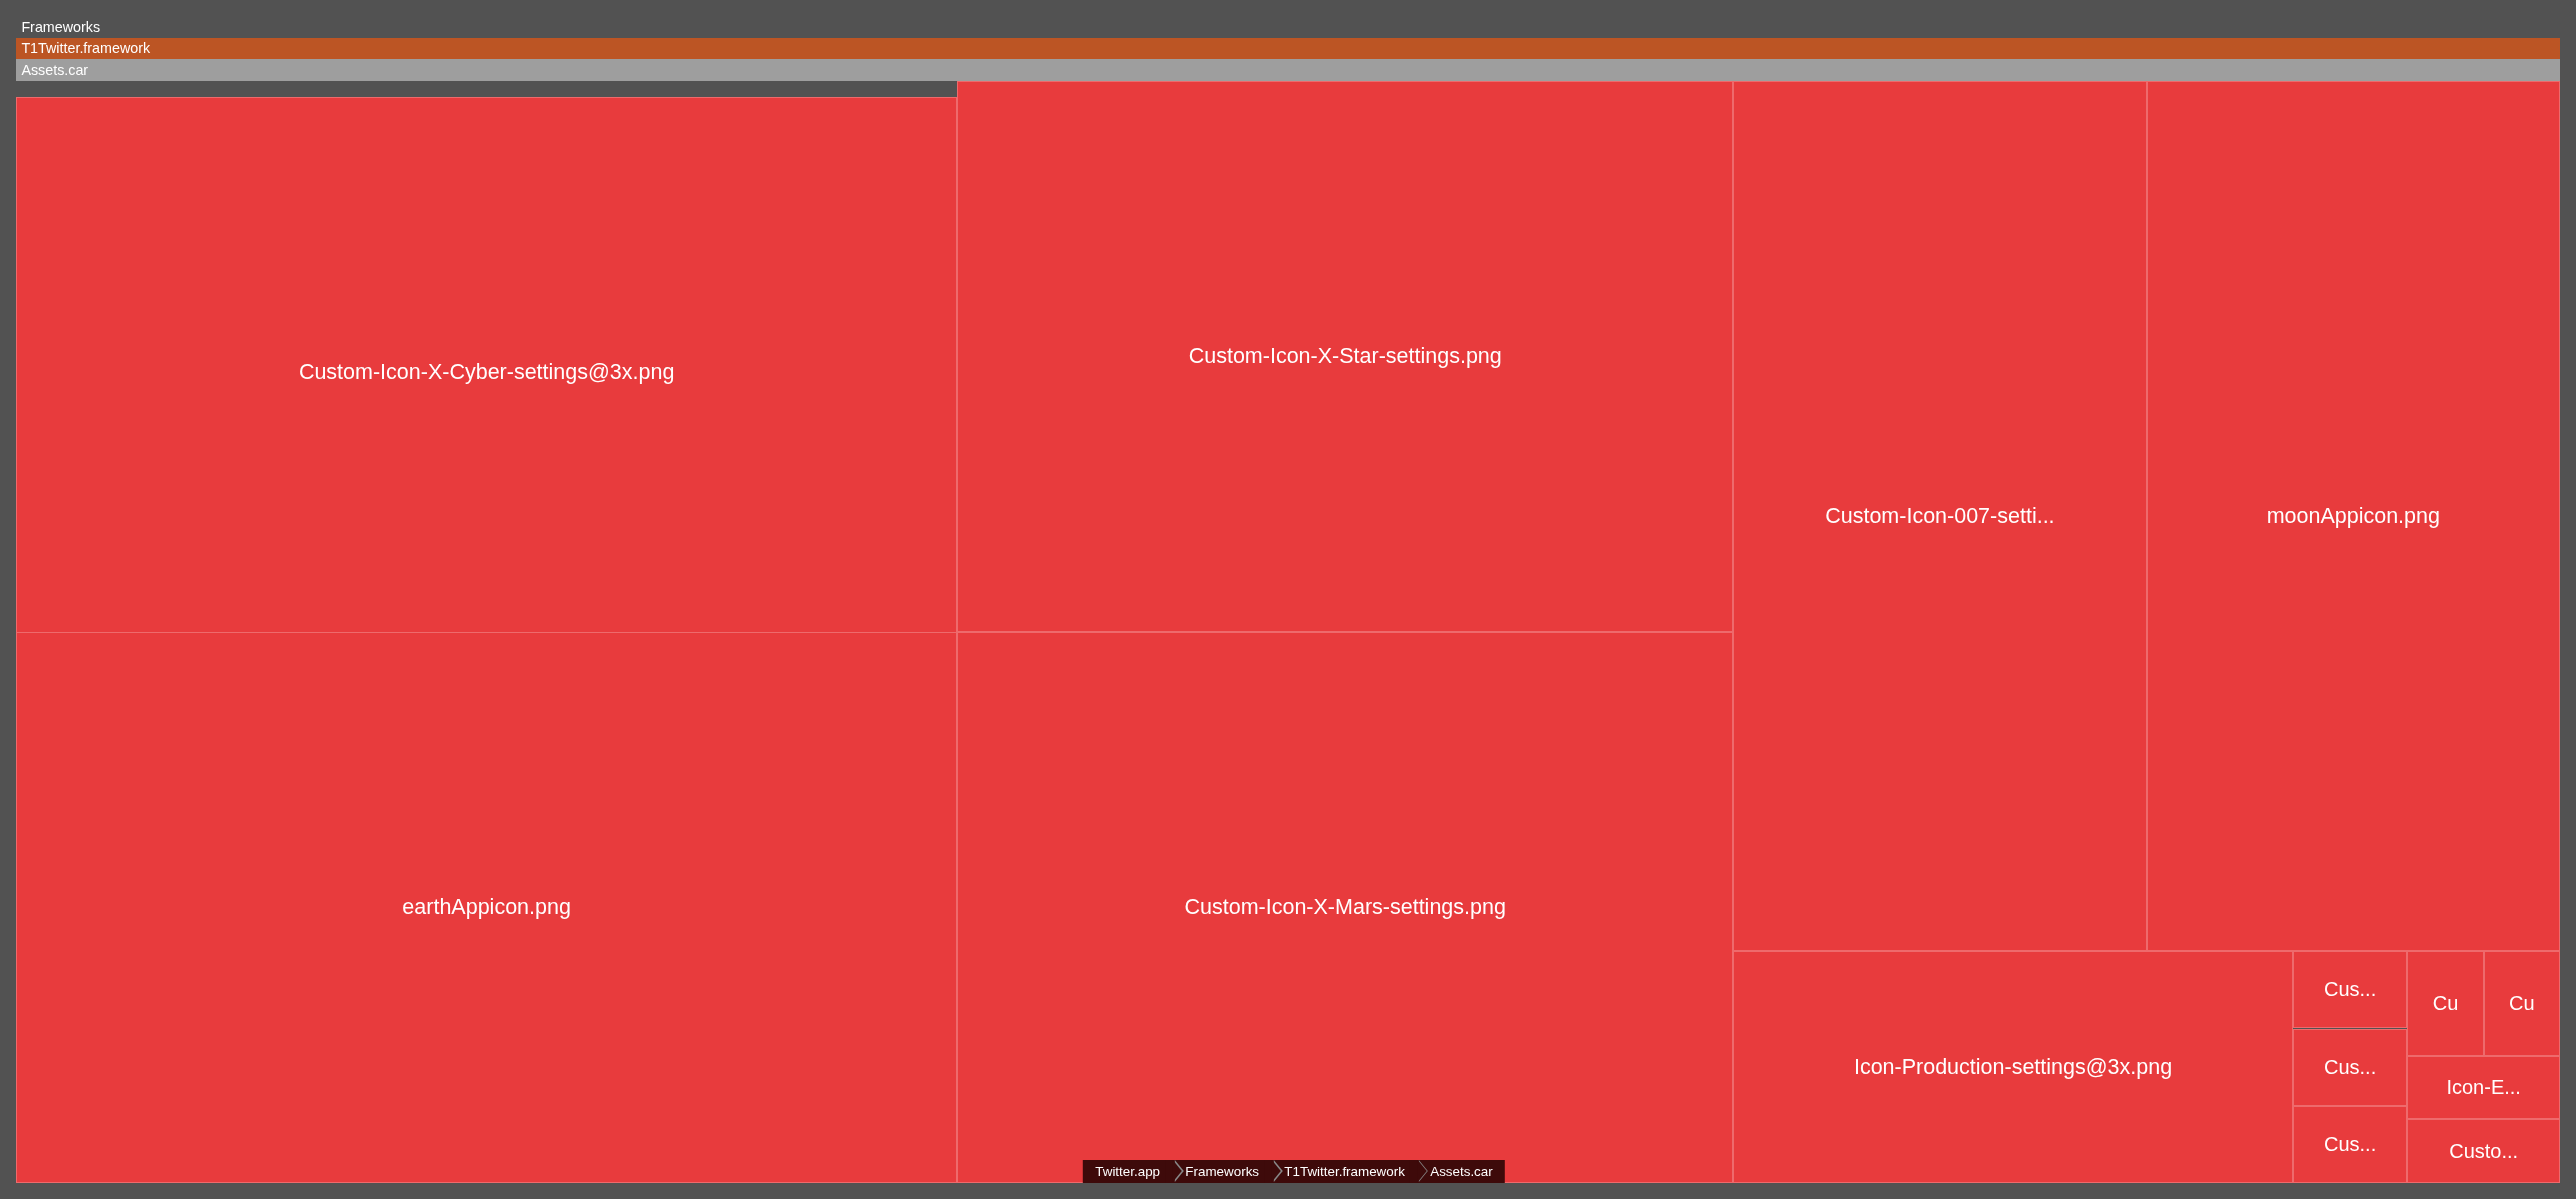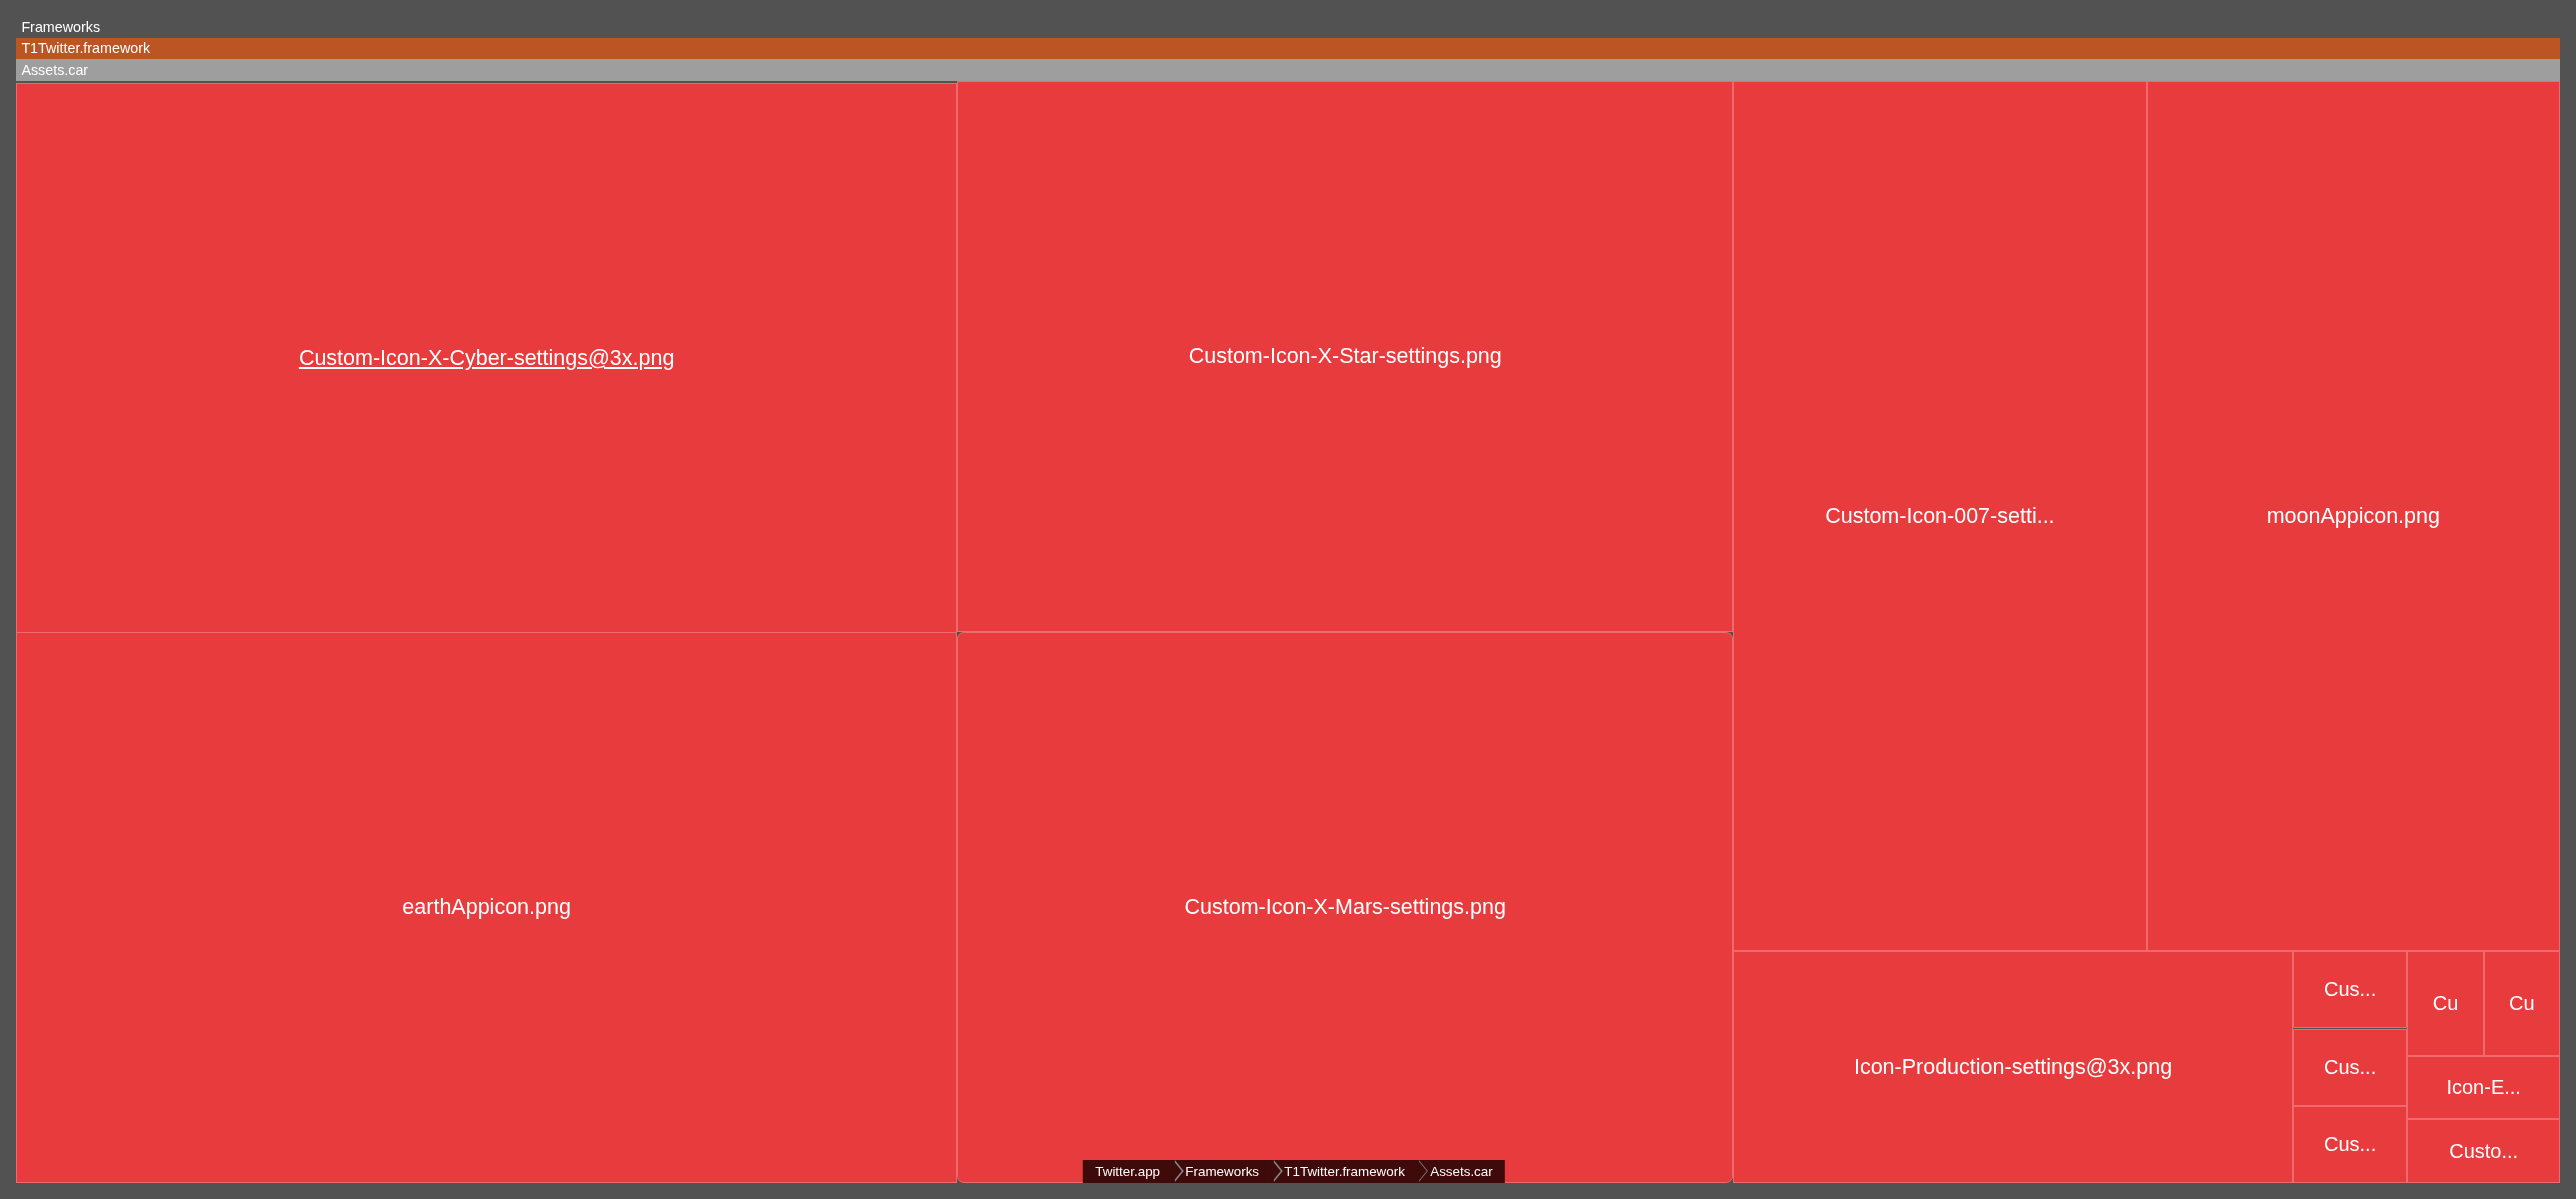--- a/index.html
+++ b/index.html
@@ -94,25 +94,25 @@
 <body>
 
 <div class="outer">
 
   <div class="header-bar bar-frameworks">Frameworks</div>
   <div class="header-bar bar-framework">T1Twitter.framework</div>
   <div class="header-bar bar-assets">Assets.car</div>
 
   <div class="treemap-area">
 
-    <div class="cell" style="left:0;top:2px;width:37%;height:50%;text-decoration:underline;">Custom-Icon-X-Cyber-settings@3x.png</div>
+    <div class="cell" style="left:0;top:16px;width:37%;height:50%;">Custom-Icon-X-Cyber-settings@3x.png</div>
     <div class="cell" style="left:37%;top:0;width:30.5%;height:50%;">Custom-Icon-X-Star-settings.png</div>
 
     <div class="cell" style="left:0;top:50%;width:37%;height:50%;">earthAppicon.png</div>
-    <div class="cell" style="left:37%;top:50%;width:30.5%;height:50%;border-radius:7px;">Custom-Icon-X-Mars-settings.png</div>
+    <div class="cell" style="left:37%;top:50%;width:30.5%;height:50%;">Custom-Icon-X-Mars-settings.png</div>
 
     <div class="cell" style="left:67.5%;top:0;width:16.25%;height:79%;">Custom-Icon-007-setti...</div>
     <div class="cell" style="left:83.75%;top:0;width:16.25%;height:79%;">moonAppicon.png</div>
 
     <div class="cell" style="left:67.5%;top:79%;width:22%;height:21%;">Icon-Production-settings@3x.png</div>
 
     <div class="cell small" style="left:89.5%;top:79%;width:4.5%;height:7%;">Cus...</div>
     <div class="cell small" style="left:89.5%;top:86%;width:4.5%;height:7%;">Cus...</div>
     <div class="cell small" style="left:89.5%;top:93%;width:4.5%;height:7%;">Cus...</div>
 

